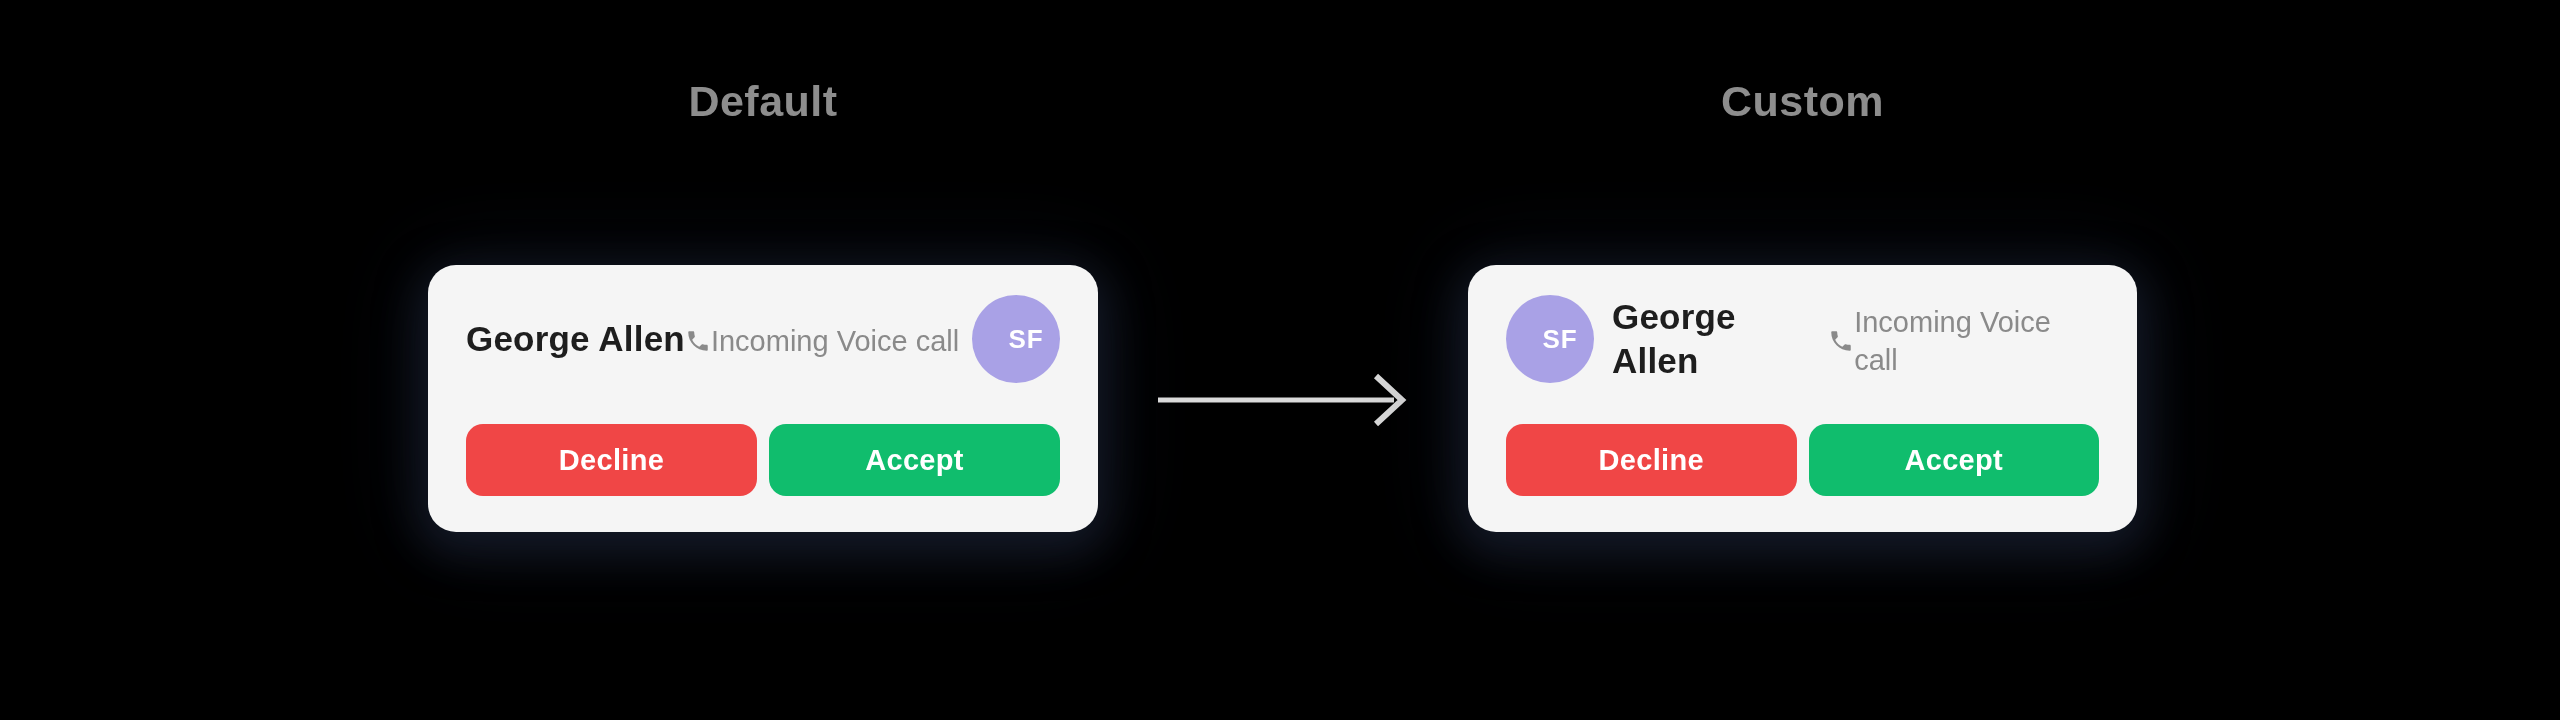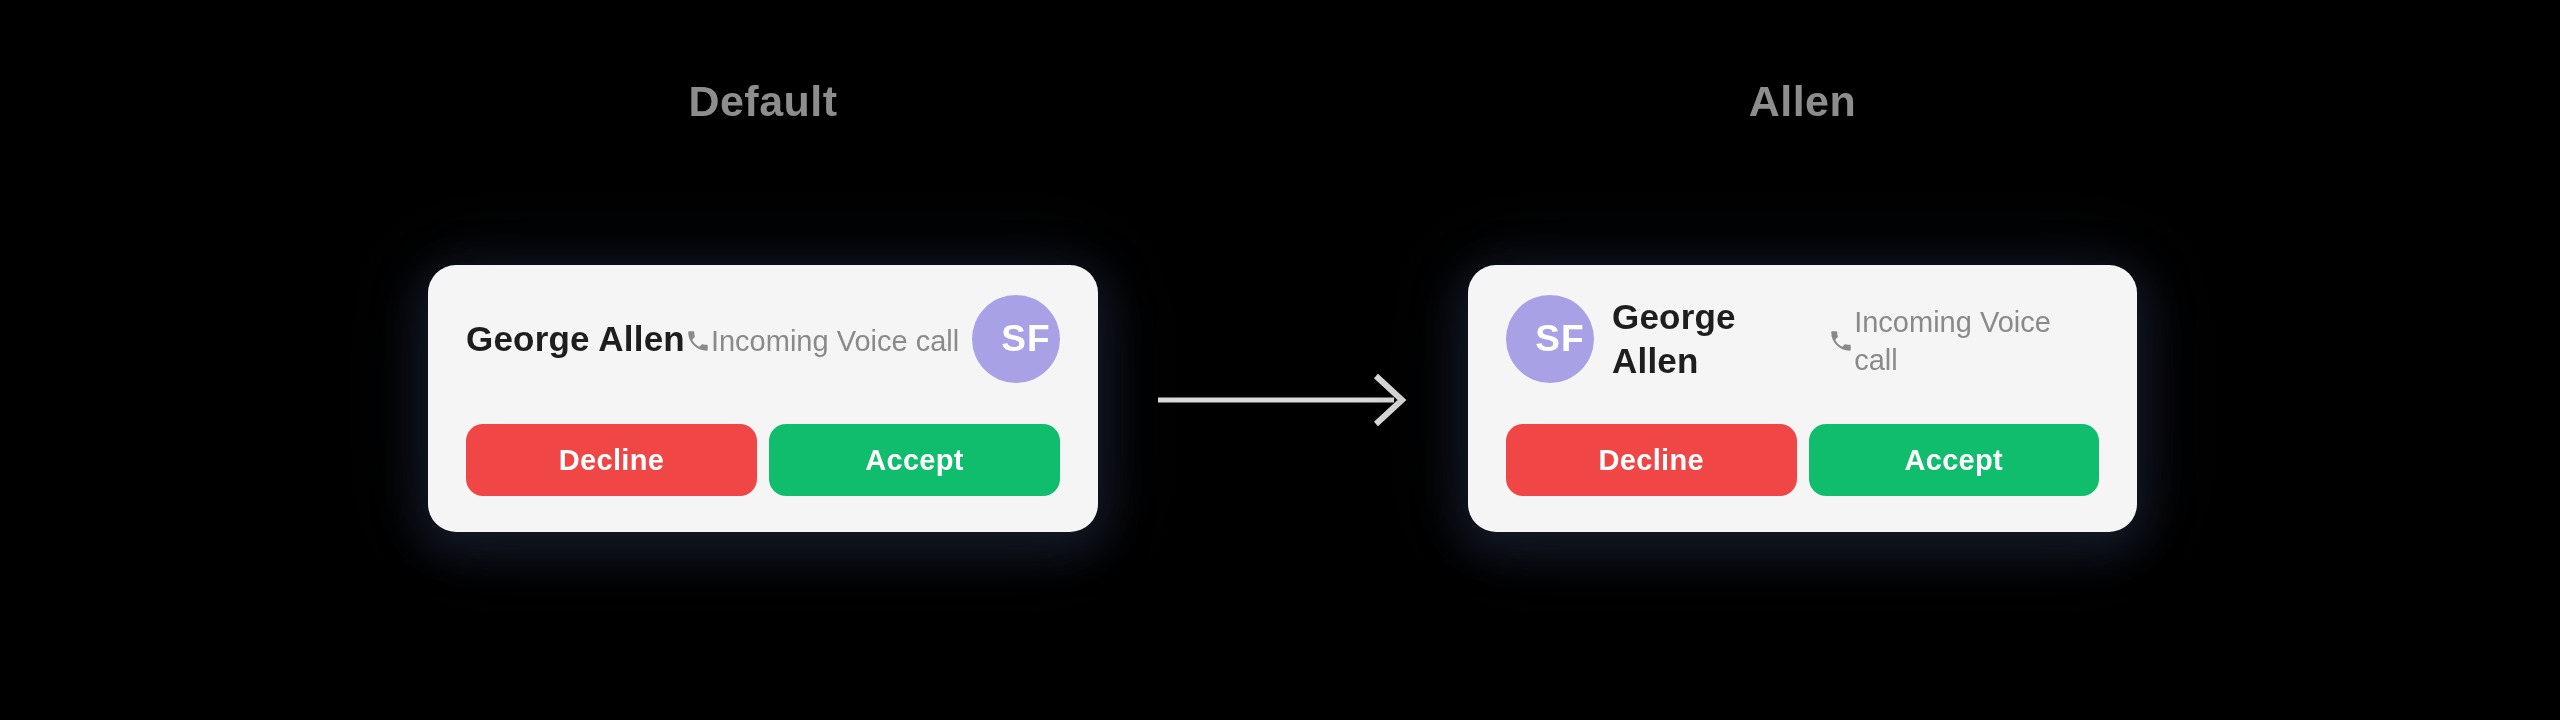--- a/index.html
+++ b/index.html
@@ -92,21 +92,21 @@
   }
   .avatar{
     width:88px;height:88px;
     border-radius:50%;
     background:var(--avatar-purple,#a9a1e6);
     display:flex;align-items:center;justify-content:center;
     flex:0 0 auto;
   }
   .avatar-initials{
     color:var(--avatar-text,#fff);
-    font-size:37px;
+    font-size:26px;
     font-weight:700;
     letter-spacing:1px;
     margin-left:20px;
   }
   .buttons{
     display:flex;
     gap:12px;
   }
   .btn{
     flex:1 1 0;
@@ -132,21 +132,21 @@
     color:var(--arrow-gray,#dadada);
   }
 </style>
 </head>
 <body>
 
 <div class="stage">
 
   <div class="panel-label label-default">Default</div>
 
-  <div class="panel-label label-custom">Allen</div>
+  <div class="panel-label label-custom">Custom</div>
 
   <div class="card card-default">
     <div class="header">
       <div class="textblock">
         <div class="title">George Allen</div>
         <div class="subtitle-row">
           <svg class="phone-icon" viewBox="0 0 24 24" fill="currentColor" aria-hidden="true">
             <path d="M6.62 10.79c1.44 2.83 3.76 5.15 6.59 6.59l2.2-2.2c.27-.27.67-.36 1.02-.24 1.12.37 2.33.57 3.57.57.55 0 1 .45 1 1V20c0 .55-.45 1-1 1-9.39 0-17-7.61-17-17 0-.55.45-1 1-1h3.5c.55 0 1 .45 1 1 0 1.25.2 2.45.57 3.57.11.35.03.74-.25 1.02l-2.2 2.2z"></path>
           </svg>
           <div class="subtitle">Incoming Voice call</div>

